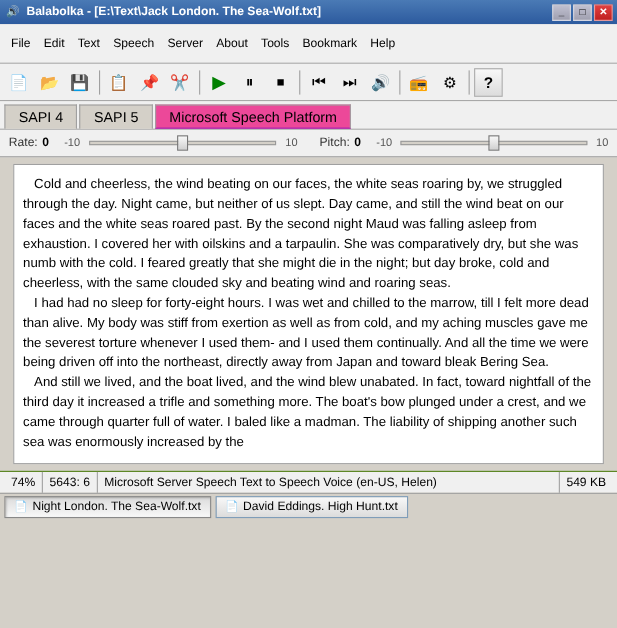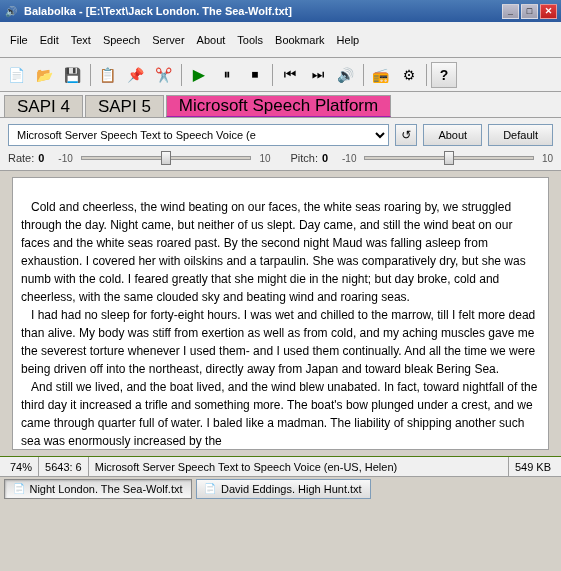--- a/index.html
+++ b/index.html
@@ -113,21 +113,21 @@
       align-items: flex-end;
       padding: 0 4px;
       border-bottom: 1px solid #a0a0a0;
     }
     .tab {
       padding: 3px 12px;
       border: 1px solid #a0a0a0;
       border-bottom: none;
       background: #d4d0c8;
       cursor: pointer;
-      font-size: 17px;
+      font-size: 13px;
       margin-right: 2px;
       height: 22px;
       display: flex;
       align-items: center;
     }
     .tab.active {
       background: #ec4899;
       font-weight: normal;
       border-bottom: 1px solid #a21caf;
       z-index: 1;
@@ -223,21 +223,21 @@
     }
 
     
     .text-content {
       background: white;
       border: 1px solid #a0a0a0;
       margin: 4px 8px;
       flex: 1;
       overflow-y: scroll;
       font-size: 12px;
-      padding: 20px 8px;
+      padding: 8px 8px;
       line-height: 1.5;
       color: #000;
     }
 
     
     .status-bar {
       height: 20px;
       background: #f0f0f0;
       border-top: 1px solid #4d7c0f;
       display: flex;
@@ -349,28 +349,20 @@
   <button class="toolbar-btn" title="Help" style="border: 1px solid #aaa; background: linear-gradient(to bottom, #f8f8f8, #dcdcdc); font-weight: bold;">?</button>
 </div>
 
 <div class="tabs-bar">
   <div class="tab">SAPI 4</div>
   <div class="tab">SAPI 5</div>
   <div class="tab active">Microsoft Speech Platform</div>
 </div>
 
 <div class="voice-panel">
-  <div class="voice-row">
-    <select class="voice-select">
-      <option>Microsoft Server Speech Text to Speech Voice (e</option>
-    </select>
-    <div class="refresh-btn" title="Refresh">↺</div>
-    <button class="voice-btn">About</button>
-    <button class="voice-btn">Default</button>
-  </div>
   <div class="sliders-row">
     <div class="slider-group">
       <span class="slider-label">Rate:</span>
       <span class="slider-value">0</span>
       <span class="slider-min">-10</span>
       <div class="slider-track">
         <div class="slider-thumb"></div>
       </div>
       <span class="slider-max">10</span>
     </div>

